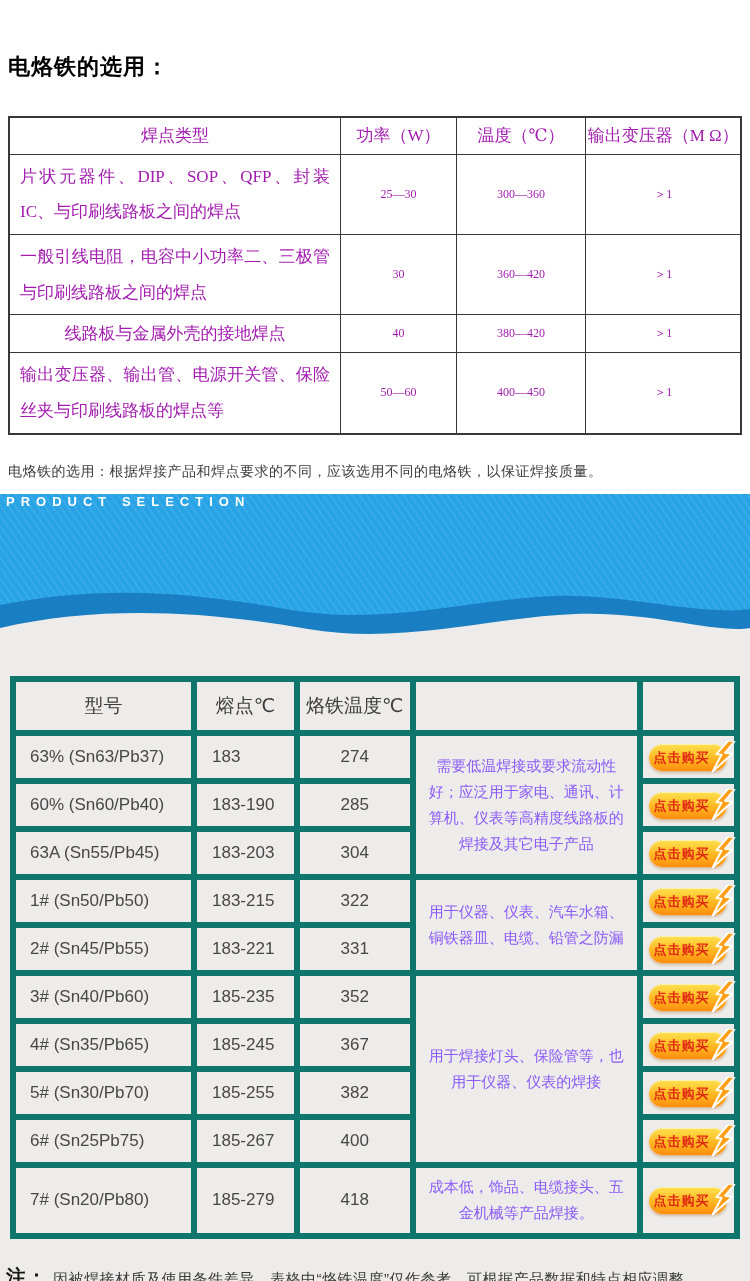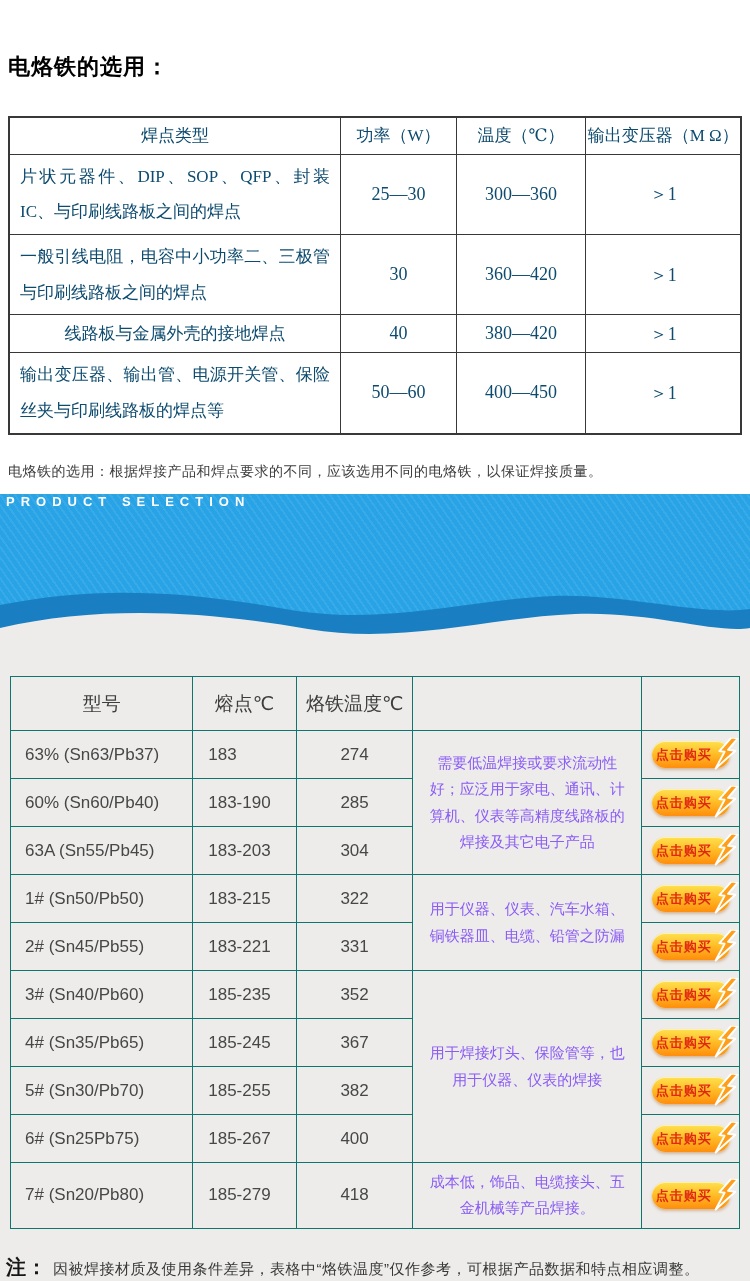--- a/index.html
+++ b/index.html
@@ -10,30 +10,30 @@
     overflow:hidden;
   }
 
   
   .doc-section { height:486px; background:#ffffff; padding:52px 8px 0;border-radius:18px; }
   .doc-title { font-size:22px; font-weight:600; color:#000; letter-spacing:1px; margin-bottom:34px; }
   .doc-table {
     width:100%; border-collapse:collapse; table-layout:fixed;
     border:2px solid #383838;
     font-family:"Liberation Serif","DejaVu Serif",serif;
-    color:#0c4a6e;
+    color:#a21caf;
   }
   .doc-table th, .doc-table td { border:1px solid #383838; }
   .doc-table th { height:37px; font-size:17px; font-weight:normal; text-align:center; }
   .doc-table td { font-size:17px;margin-left:9px; }
   .doc-table tr.r-tall { height:76px; }
   .doc-table tr.r-short { height:38px; }
   .doc-table td.jtype { padding:4px 10px; line-height:2.1; text-align:justify; }
   .doc-table td.jtype.center { text-align:center; padding:0 4px; }
-  .doc-table td.num { text-align:center; font-size:18px; }
+  .doc-table td.num { text-align:center; font-size:12px; }
   .doc-note { margin-top:28px; font-size:14px; color:#3c3c3c; letter-spacing:0.5px; }
 
   
   .banner {
     position:relative; height:159px;
     background-color:#28a3e6;
     background-image:repeating-linear-gradient(55deg,
       rgba(255,255,255,0.08) 0px, rgba(255,255,255,0.08) 2px,
       rgba(255,255,255,0) 2px, rgba(255,255,255,0) 6px);
   }
@@ -45,21 +45,21 @@
     margin-top:8px; text-align:left; color:#ffffff;
     font-size:13px; font-weight:bold; letter-spacing:6px; text-indent:6px;
   }
   .wave { position:absolute; left:0; bottom:0; width:750px; height:70px; display:block; }
 
   
   .products { position:relative; height:636px; background:#edecea; padding:23px 10px 0; }
   .prod-table {
     width:100%; border-collapse:collapse; table-layout:fixed; color:#474747;
   }
-  .prod-table th, .prod-table td { border:1px solid #0f766e; }
+  .prod-table th, .prod-table td { border:6px solid #0f766e; }
   .prod-table thead tr { height:54px; }
   .prod-table tbody tr { height:48px; }
   .prod-table th { font-size:19px; font-weight:normal; color:#3d3d3d; text-align:center; }
   .prod-table td.model-cell { padding-left:14px; font-size:17px; text-align:left; }
   .prod-table td.melt-cell  { padding-left:15px; font-size:17px; text-align:left; }
   .prod-table td.iron-cell  { font-size:17px; text-align:center; }
   .prod-table td.desc-cell  { padding:6px 10px; font-size:15px; line-height:1.75; text-align:center; color:#8b5cf6; }
   .prod-table td.buy-cell   { text-align:center; }
 
   .buy-btn {

